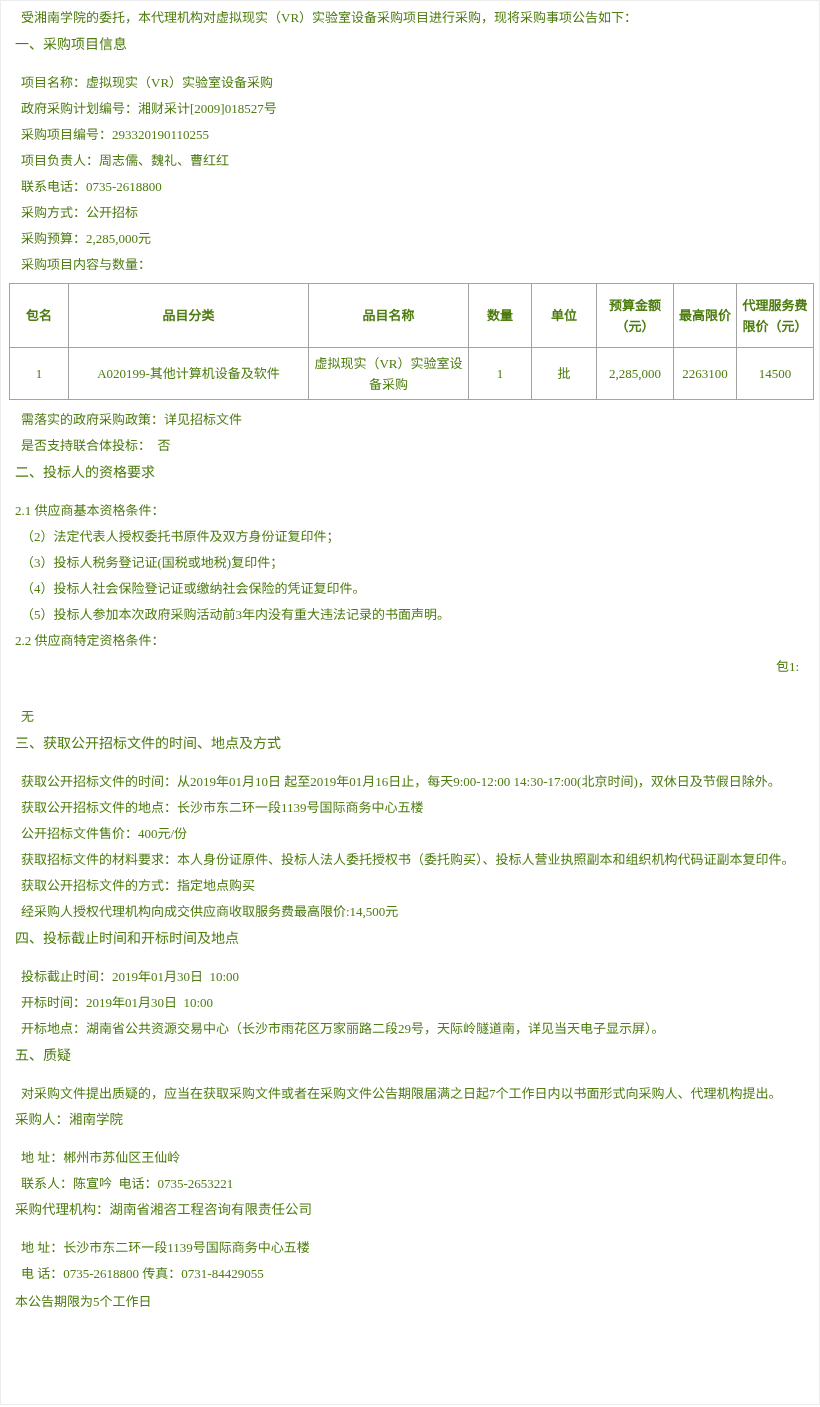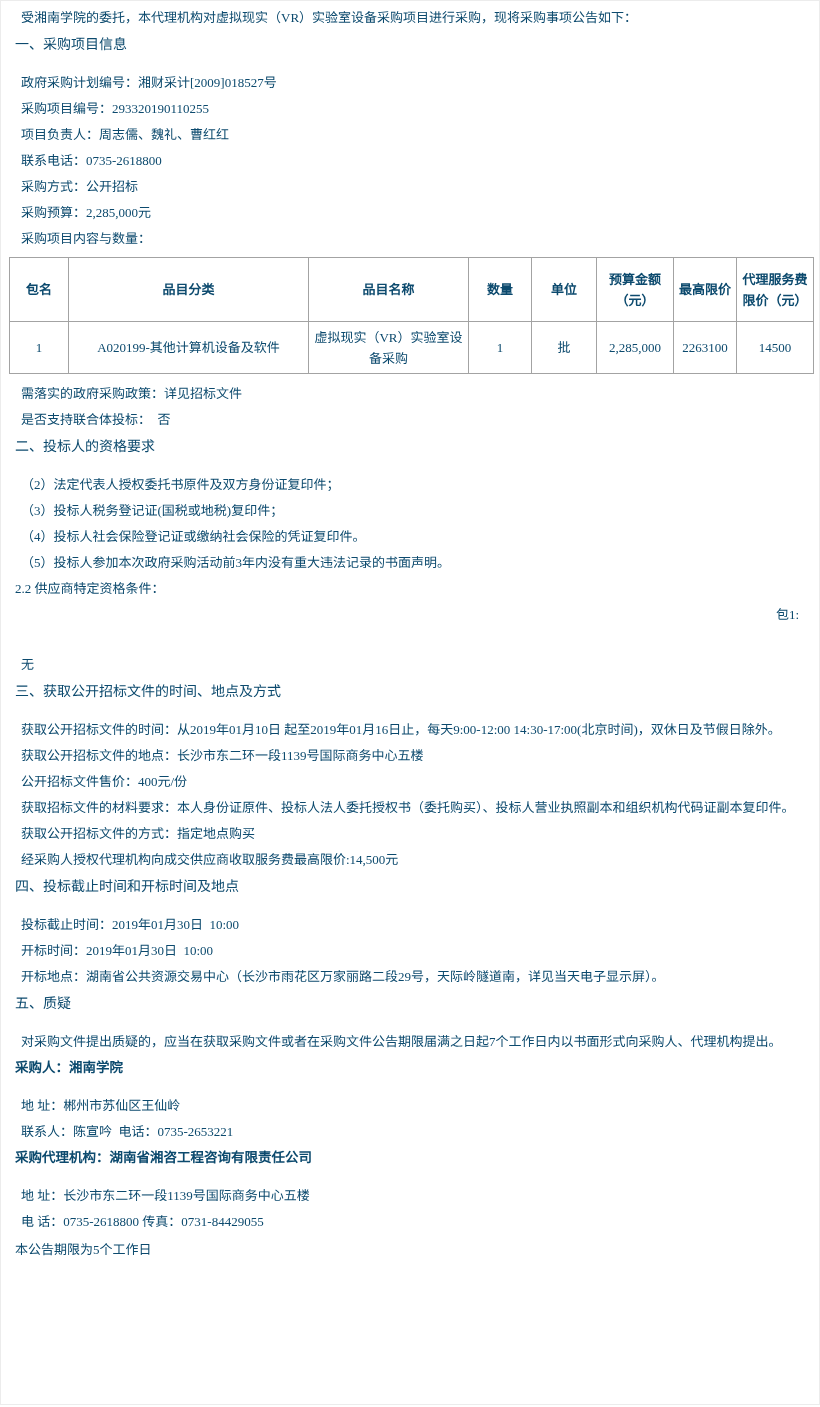--- a/index.html
+++ b/index.html
@@ -3,39 +3,39 @@
 <meta charset="utf-8">
 <style>
   html, body { margin: 0; padding: 0; background: #ffffff; }
   .page {
     width: 820px;
     min-height: 1405px;
     box-sizing: border-box;
     padding: 9px 20px 10px 20px;
     border: 1px solid #ececec;
     font-family: "Liberation Serif", "DejaVu Serif", serif;
-    color: #0c4a6e;
+    color: #4d7c0f;
     font-size: 13px;
   }
   p {
     margin: 0 0 10px 0;
     line-height: 16px;
     white-space: pre-wrap;
   }
   h2.sec-heading {
     font-size: 14px;
     font-weight: normal;
     margin: 0 0 22px -6px;
     line-height: 17px;
     white-space: pre-wrap;
   }
   .outdent { margin-left: -6px; }
   .gap-after-lg { margin-bottom: 34px; text-align: right; }
   .contact-title {
-    font-weight: bold;
+    font-weight: normal;
     margin: 0 0 22px -6px;
     font-size: 13.5px;
   }
   .footer-note { margin: 12px 0 0 -6px; }
   table.items {
     width: 804px;
     margin: 2px 0 12px -12px;
     border-collapse: collapse;
     table-layout: fixed;
     padding-left: 12px;
@@ -57,20 +57,21 @@
 </style>
 </head>
 <body>
 
 <div class="page">
 
   <p>受湘南学院的委托，本代理机构对虚拟现实（VR）实验室设备采购项目进行采购，现将采购事项公告如下：</p>
 
   <h2 class="sec-heading">一、采购项目信息</h2>
 
+  <p>项目名称：虚拟现实（VR）实验室设备采购</p>
   <p>政府采购计划编号：湘财采计[2009]018527号</p>
   <p>采购项目编号：293320190110255</p>
   <p>项目负责人：周志儒、魏礼、曹红红</p>
   <p>联系电话：0735-2618800</p>
   <p>采购方式：公开招标</p>
   <p>采购预算：2,285,000元</p>
   <p>采购项目内容与数量：</p>
 
   <table class="items">
     <colgroup>
@@ -107,20 +108,21 @@
         <td class="num">14500</td>
       </tr>
     </tbody>
   </table>
 
   <p>需落实的政府采购政策：详见招标文件</p>
   <p>是否支持联合体投标：  否</p>
 
   <h2 class="sec-heading">二、投标人的资格要求</h2>
 
+  <p class="outdent">2.1 供应商基本资格条件：</p>
   <p>（2）法定代表人授权委托书原件及双方身份证复印件；</p>
   <p>（3）投标人税务登记证(国税或地税)复印件；</p>
   <p>（4）投标人社会保险登记证或缴纳社会保险的凭证复印件。</p>
   <p>（5）投标人参加本次政府采购活动前3年内没有重大违法记录的书面声明。</p>
   <p class="outdent">2.2 供应商特定资格条件：</p>
   <p class="gap-after-lg">包1:</p>
   <p>无</p>
 
   <h2 class="sec-heading">三、获取公开招标文件的时间、地点及方式</h2>
 

